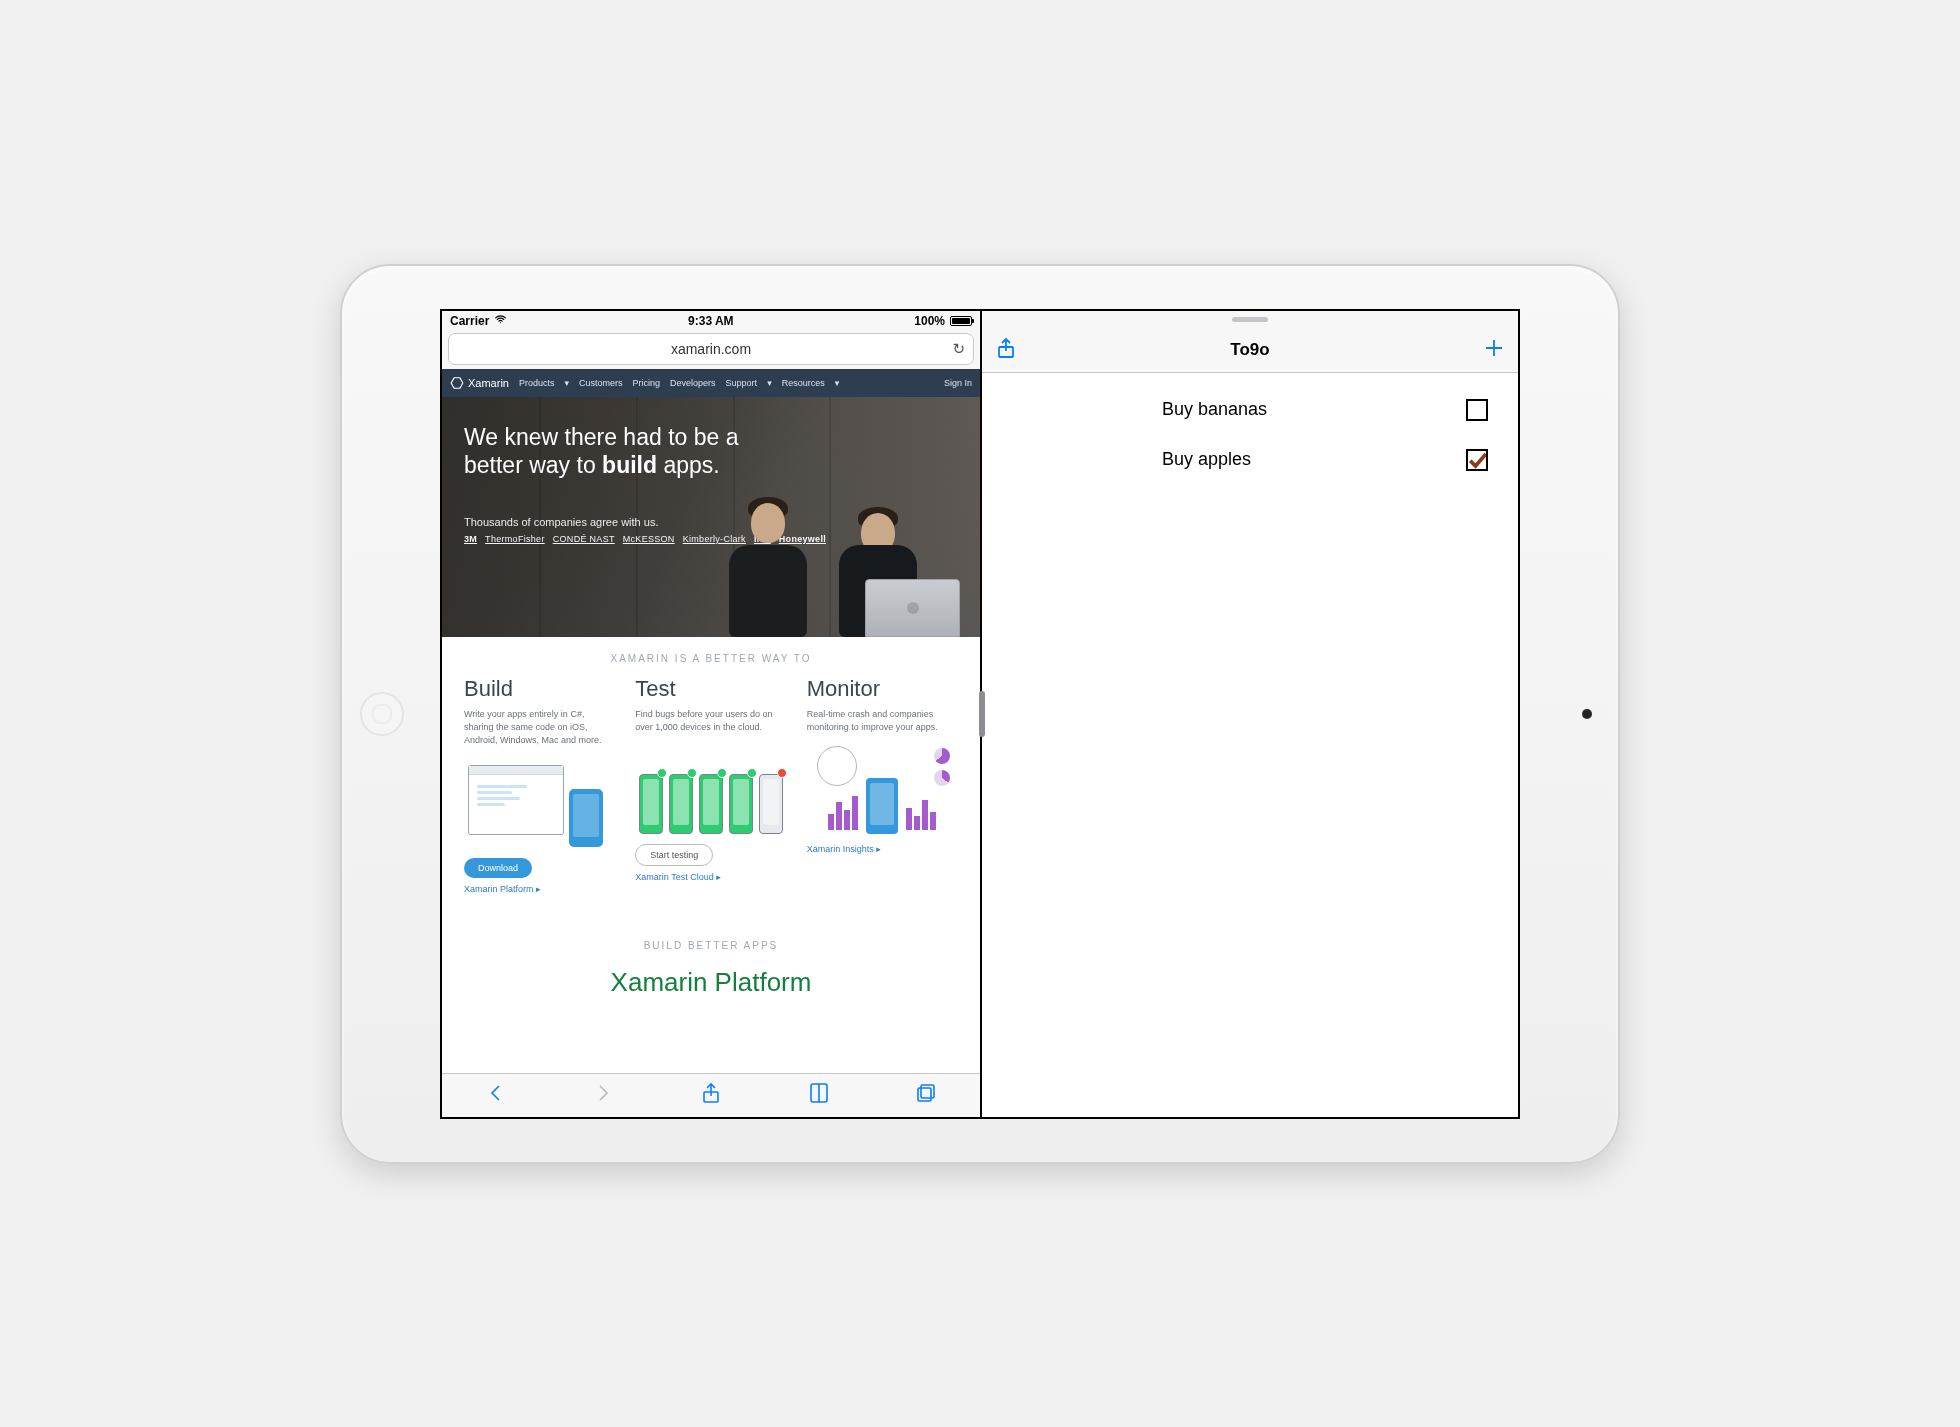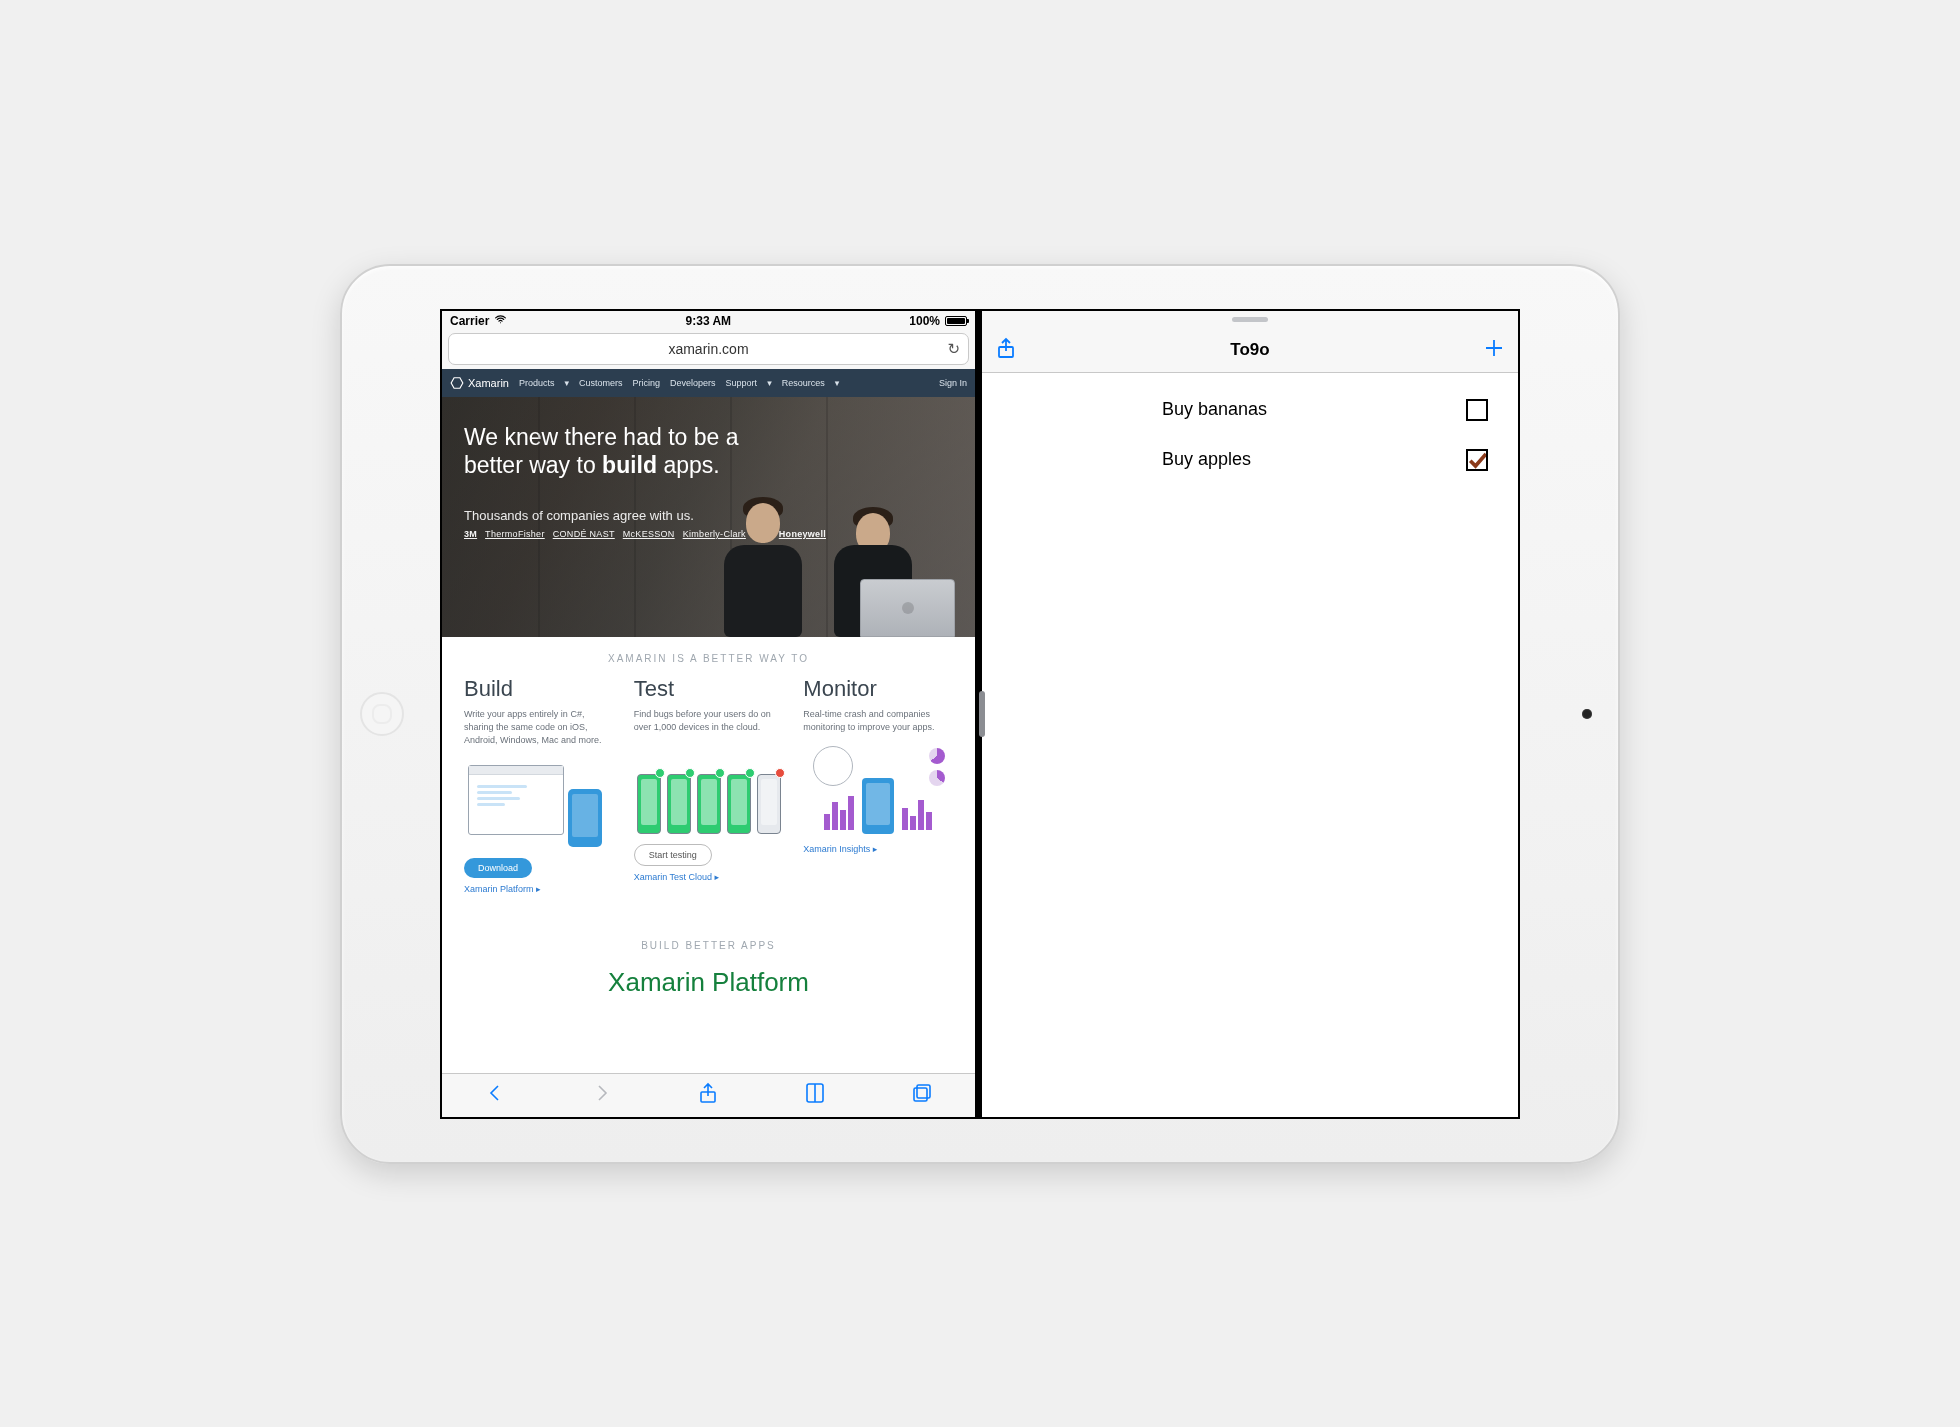--- a/index.html
+++ b/index.html
@@ -27,21 +27,21 @@
 }
 
 .screen {
   width: 1080px; height: 810px;
   background: #fff; border: 2px solid #000;
   display: flex;
   overflow: hidden;
 }
 
 
-.pane-left { width: 540px; display:flex; flex-direction:column; border-right:7px solid #000000; background:#f7f7f7;}
+.pane-left { width: 540px; display:flex; flex-direction:column; border-right:2px solid #000000; background:#f7f7f7;}
 .status-bar { height:20px; display:flex; align-items:center; justify-content:space-between; padding:0 8px; font-size:12px; font-weight:600; background:#f7f7f7;}
 .status-left,.status-right{display:flex;align-items:center;gap:5px;}
 .wifi svg{width:13px;height:13px;}
 .battery{display:flex;align-items:center;gap:2px;}
 .battery-body{width:22px;height:10px;border:1.3px solid #000;border-radius:2px;position:relative;}
 .battery-body::after{content:"";position:absolute;right:-3px;top:2px;width:2px;height:4px;background:#000;border-radius:0 1px 1px 0;}
 .battery-fill{position:absolute;inset:1px;background:#000;border-radius:1px;}
 
 .addr-bar{height:32px;margin:2px 6px 4px;display:flex;align-items:center;justify-content:center;background:#fff;border:1px solid #c9c9c9;border-radius:7px;position:relative;font-size:14px;color:#333;}
 .addr-bar .reload{position:absolute;right:8px;top:50%;transform:translateY(-50%);font-size:15px;color:#555;}
@@ -52,21 +52,21 @@
 .xnav{height:28px;background:#2c3e50;display:flex;align-items:center;padding:0 8px;color:#d9e2ea;font-size:9px;gap:10px;}
 .xnav .brand{display:flex;align-items:center;gap:4px;font-weight:500;font-size:11px;color:#fff;}
 .xnav .brand svg{width:14px;height:14px;}
 .xnav .sp{flex:1;}
 
 .hero{height:240px;background:linear-gradient(rgba(30,35,40,.35),rgba(30,35,40,.45)),
   linear-gradient(115deg,#3a342c 0%,#4a4036 25%,#5a5248 45%,#6f655a 60%,#8e8278 100%);
   color:#fff;padding:26px 22px 12px;position:relative;overflow:hidden;}
 .hero h1{font-weight:300;font-size:23px;line-height:1.25;}
 .hero h1 b{font-weight:700;}
-.hero .sub{margin-top:28px;font-size:13px;opacity:.9;}
+.hero .sub{margin-top:36px;font-size:11px;opacity:.9;}
 .logos{margin-top:6px;font-size:9px;letter-spacing:.3px;display:flex;gap:8px;flex-wrap:wrap;font-style:italic;opacity:.95;}
 .logos span{font-style:normal;text-decoration:underline;}
 .hero-people{position:absolute;right:10px;bottom:0;width:280px;height:160px;}
 .person{position:absolute;bottom:0;}
 .p1{left:30px;width:95px;height:140px;}
 .p2{left:135px;width:105px;height:130px;}
 .head{width:34px;height:40px;background:#caa98a;border-radius:50% 50% 46% 46%;position:absolute;top:6px;left:50%;transform:translateX(-50%);}
 .hair{position:absolute;top:0;left:50%;transform:translateX(-50%);width:40px;height:22px;background:#2b2018;border-radius:50% 50% 40% 40%;}
 .torso{position:absolute;bottom:0;left:50%;transform:translateX(-50%);width:78px;height:92px;background:#1b1d1f;border-radius:20px 20px 6px 6px;}
 .p2 .torso{background:#171a1c;}

